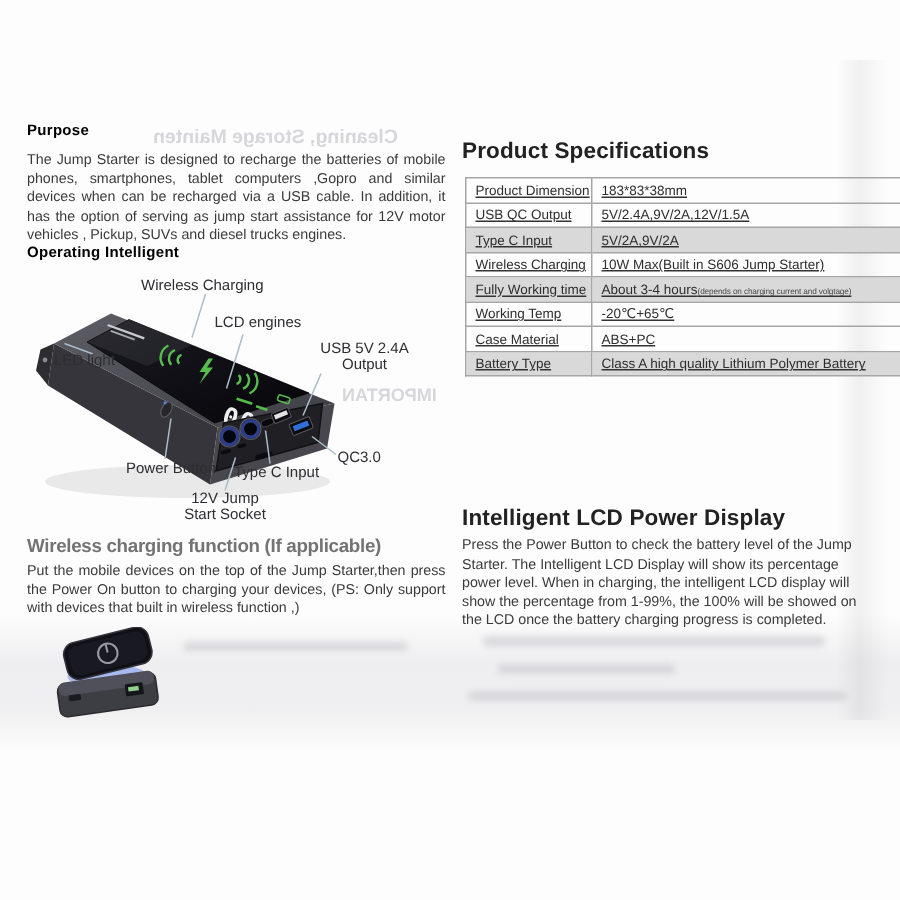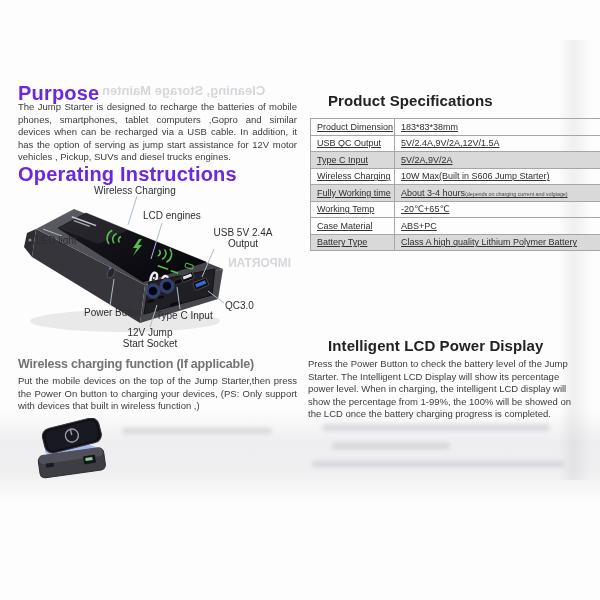--- a/index.html
+++ b/index.html
@@ -29,22 +29,22 @@
     white-space:nowrap;
     pointer-events:none;
   }
   .smudge{
     background:rgba(150,150,160,0.28);
     filter:blur(2.2px);
     border-radius:3px;
     pointer-events:none;
   }
   
-  .h-big{font-size:20px;font-weight:bold;color:#6d28d9;letter-spacing:0.2px;white-space:nowrap;}
-  .h-mid{font-size:15px;font-weight:bold;color:#222;letter-spacing:0.1px;white-space:nowrap;margin-left:20px;}
+  .h-big{font-size:10px;font-weight:bold;color:#000000;letter-spacing:0.2px;white-space:nowrap;}
+  .h-mid{font-size:15px;font-weight:bold;color:#222;letter-spacing:0.1px;white-space:nowrap;}
   .h-wireless{font-size:12.5px;font-weight:bold;color:#737373;letter-spacing:-0.2px;white-space:nowrap;}
   
   .para{font-size:9.5px;line-height:12.6px;color:#3b3b3b;text-align:justify;}
   .para-left{font-size:9.5px;line-height:12.6px;color:#3b3b3b;}
   
   table.specs{border-collapse:collapse;width:308px;table-layout:fixed;text-decoration:underline;}
   table.specs td{
     border:1px solid var(--table-border,#aaa);
     font-size:9px;color:#2e2e2e;
     height:15.5px;padding:0 0 0 6px;vertical-align:middle;
@@ -69,21 +69,21 @@
 <div class="abs bleed" style="left:228px;top:256px;font-size:12px;">IMPORTAN</div>
 <div class="abs smudge" style="left:122px;top:428px;width:150px;height:6px;"></div>
 <div class="abs smudge" style="left:322px;top:424px;width:228px;height:7px;"></div>
 <div class="abs smudge" style="left:332px;top:443px;width:118px;height:6px;"></div>
 <div class="abs smudge" style="left:312px;top:461px;width:252px;height:6px;"></div>
 
 <div class="abs h-big" style="left:18px;top:82px;">Purpose</div>
 
 <div class="abs para" style="left:18px;top:101px;width:279px;">The Jump Starter is designed to recharge the batteries of mobile phones, smartphones, tablet computers ,Gopro and similar devices when can be recharged via a USB cable. In addition, it has the option of serving as jump start assistance for 12V motor vehicles , Pickup, SUVs and diesel trucks engines.</div>
 
-<div class="abs h-big" style="left:18px;top:163px;">Operating Instructions</div>
+<div class="abs h-big" style="left:18px;top:163px;">Operating Intelligent</div>
 
 <div class="abs" style="left:10px;top:183px;width:290px;height:172px;">
   <svg width="290" height="172" viewBox="0 0 290 172">
     <defs>
       <linearGradient id="gTop" x1="0" y1="0" x2="1" y2="1">
         <stop offset="0" stop-color="#5d5d65"></stop>
           <stop offset="1" stop-color="#3e3e45"></stop>
       </linearGradient>
       <linearGradient id="gPanel" x1="0" y1="0" x2="1" y2="1">
         <stop offset="0" stop-color="#1a1a21"></stop>

